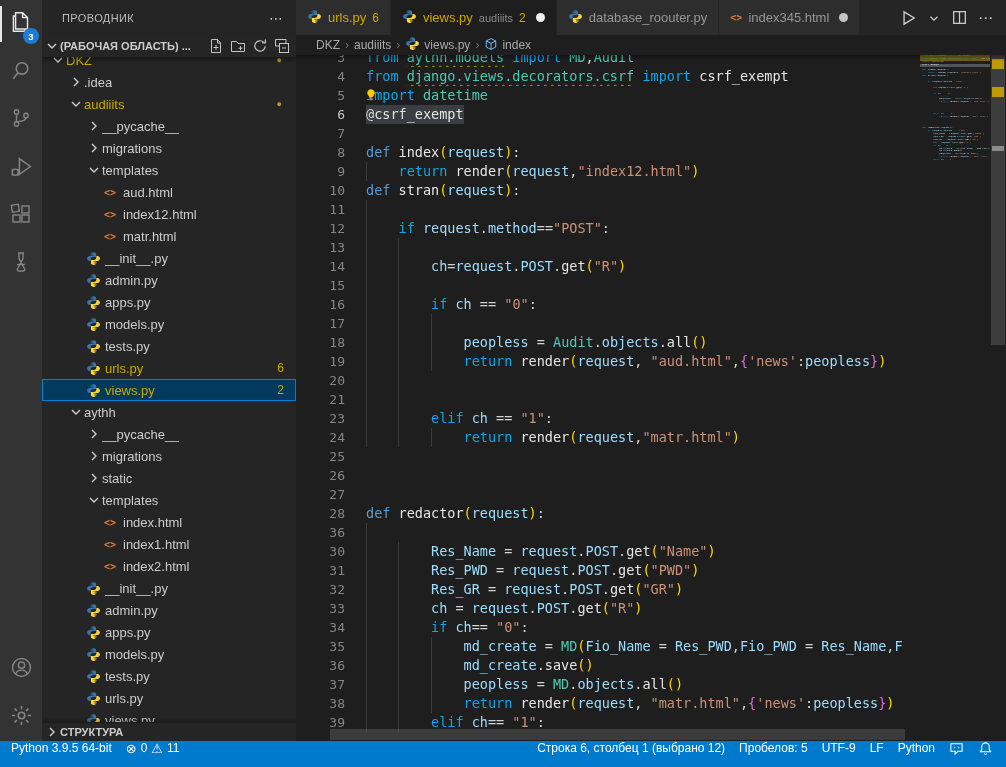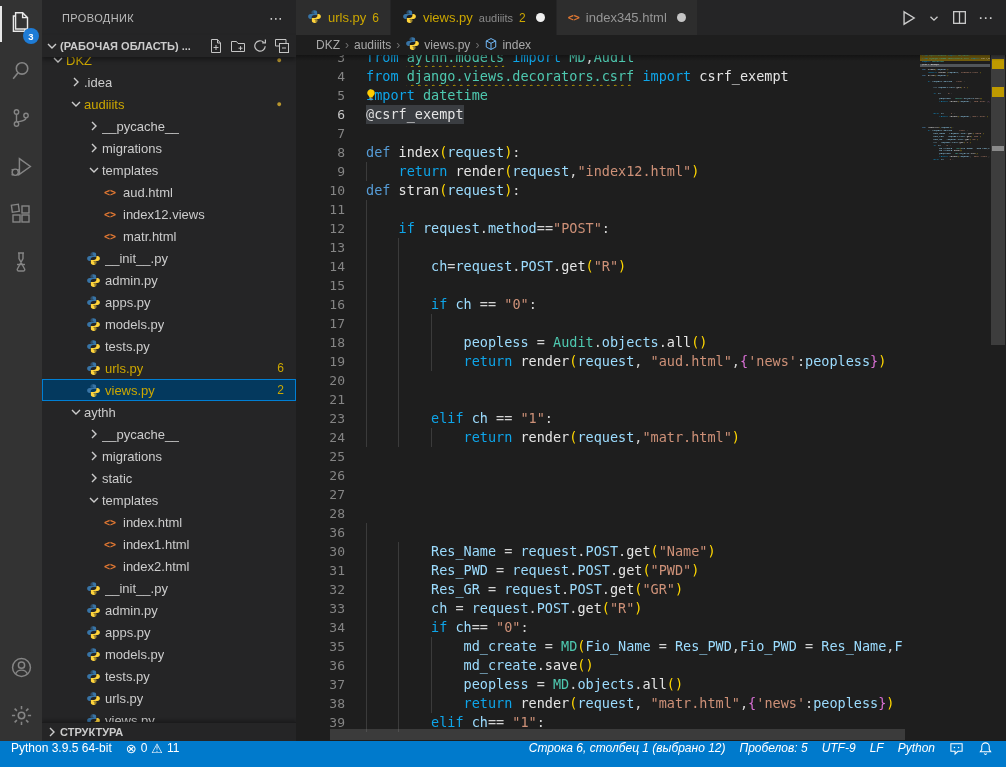--- a/index.html
+++ b/index.html
@@ -102,21 +102,21 @@
   .m2 { top:32px; height:10px; background:#BE9A00; }
   .m3 { top:91px; height:5px; background:#8A8A8A; }
   .hscroll { position:absolute; left:0; top:674px; width:624px; height:11px; cursor:pointer; }
   .hthumb { position:absolute; left:34px; width:575px; height:11px; background:rgba(121,121,121,.32); }
 
   
   .statusbar { position:absolute; left:0; bottom:0; width:1006px; height:26px; background:#007ACC; color:#FFFFFF;
                display:flex; align-items:center; font-size:12px; z-index:6; }
   .sb-item { display:flex; align-items:flex-start; gap:4px; padding:0 7px; height:100%; cursor:pointer; white-space:nowrap; }
   .sb-left { display:flex; height:100%; padding-left:4px; }
-  .sb-right { display:flex; height:100%; margin-left:auto; padding-right:6px;font-style:italic; }
+  .sb-right { display:flex; height:100%; margin-left:auto; padding-right:6px; }
   .sb-glyph { font-size:13px; }
 </style>
 </head>
 <body>
 
 <div class="app">
 
   <div class="activitybar" id="activitybar">
       <div class="act-item active">
         <span><svg viewBox="0 0 24 24" width="26" height="26" fill="none" stroke="currentColor" stroke-width="1.3">
@@ -267,21 +267,21 @@
             </svg>
           </span>
           <span class="tlabel">templates</span>
         </div>
         <div class="trow" style="padding-left: 62px;">
           <span class="ticon html-ic">&lt;&gt;</span>
           <span class="tlabel">aud.html</span>
         </div>
         <div class="trow" style="padding-left: 62px;">
           <span class="ticon html-ic">&lt;&gt;</span>
-          <span class="tlabel">index12.views</span>
+          <span class="tlabel">index12.html</span>
         </div>
         <div class="trow" style="padding-left: 62px;">
           <span class="ticon html-ic">&lt;&gt;</span>
           <span class="tlabel">matr.html</span>
         </div>
         <div class="trow" style="padding-left: 44px;">
           <span class="ticon">
             <svg viewBox="0 0 16 16" width="15" height="15">
               <path fill="#3874A6" d="M7.9 1.2c-1.8 0-2.9.8-2.9 2v1.6h3v.5H3.9C2.3 5.3 1.2 6.4 1.2 8s1.1 2.7 2.7 2.7h1V9.2c0-1.5 1.2-2.7 2.7-2.7h3.2V3.2c0-1.2-1.1-2-2.9-2zM6.3 2.3a.8.8 0 110 1.6.8.8 0 010-1.6z"></path>
               <path fill="#FFD43B" d="M8.1 14.8c1.8 0 2.9-.8 2.9-2v-1.6H8v-.5h4.1c1.6 0 2.7-1.1 2.7-2.7s-1.1-2.7-2.7-2.7h-1v1.5c0 1.5-1.2 2.7-2.7 2.7H5.2v3.3c0 1.2 1.1 2 2.9 2zm1.6-1.1a.8.8 0 110-1.6.8.8 0 010 1.6z"></path>
@@ -484,20 +484,27 @@
           </div>
           <div class="tab active">
             <span><svg viewBox="0 0 16 16" width="15" height="15">
                 <path fill="#3874A6" d="M7.9 1.2c-1.8 0-2.9.8-2.9 2v1.6h3v.5H3.9C2.3 5.3 1.2 6.4 1.2 8s1.1 2.7 2.7 2.7h1V9.2c0-1.5 1.2-2.7 2.7-2.7h3.2V3.2c0-1.2-1.1-2-2.9-2zM6.3 2.3a.8.8 0 110 1.6.8.8 0 010-1.6z"></path>
                 <path fill="#FFD43B" d="M8.1 14.8c1.8 0 2.9-.8 2.9-2v-1.6H8v-.5h4.1c1.6 0 2.7-1.1 2.7-2.7s-1.1-2.7-2.7-2.7h-1v1.5c0 1.5-1.2 2.7-2.7 2.7H5.2v3.3c0 1.2 1.1 2 2.9 2zm1.6-1.1a.8.8 0 110-1.6.8.8 0 010 1.6z"></path>
               </svg></span>
             <span class="tab-label warn">views.py</span>
             <span class="tab-desc">audiiits</span>
             <span class="tab-badge">2</span>
             <span class="dirty"></span>
+          </div>
+          <div class="tab">
+            <span><svg viewBox="0 0 16 16" width="15" height="15">
+                <path fill="#3874A6" d="M7.9 1.2c-1.8 0-2.9.8-2.9 2v1.6h3v.5H3.9C2.3 5.3 1.2 6.4 1.2 8s1.1 2.7 2.7 2.7h1V9.2c0-1.5 1.2-2.7 2.7-2.7h3.2V3.2c0-1.2-1.1-2-2.9-2zM6.3 2.3a.8.8 0 110 1.6.8.8 0 010-1.6z"></path>
+                <path fill="#FFD43B" d="M8.1 14.8c1.8 0 2.9-.8 2.9-2v-1.6H8v-.5h4.1c1.6 0 2.7-1.1 2.7-2.7s-1.1-2.7-2.7-2.7h-1v1.5c0 1.5-1.2 2.7-2.7 2.7H5.2v3.3c0 1.2 1.1 2 2.9 2zm1.6-1.1a.8.8 0 110-1.6.8.8 0 010 1.6z"></path>
+              </svg></span>
+            <span class="tab-label">database_roouter.py</span>
           </div>
           <div class="tab">
             <span class="html-ic">&lt;&gt;</span>
             <span class="tab-label">index345.html</span>
             <span class="dirty"></span>
           </div>
         </div>
       <div class="tab-actions" id="tabActions">
           <span>
             <svg viewBox="0 0 16 16" width="18" height="18" fill="none" stroke="currentColor" stroke-width="1.2">
@@ -565,21 +572,21 @@
           <div class="line"><span class="ln">17</span><span class="ig" style="left: 70px;"></span><span class="ig" style="left: 102.4px;"></span><span class="ig" style="left: 134.8px;"></span><span class="txt"></span></div>
           <div class="line"><span class="ln">18</span><span class="ig" style="left: 70px;"></span><span class="ig" style="left: 102.4px;"></span><span class="ig" style="left: 134.8px;"></span><span class="txt"><span class="tk p">            </span><span class="tk v">peopless</span><span class="tk p"> </span><span class="tk p">=</span><span class="tk p"> </span><span class="tk c">Audit</span><span class="tk p">.</span><span class="tk v">objects</span><span class="tk p">.</span><span class="tk f">all</span><span class="tk b1">()</span></span></div>
           <div class="line"><span class="ln">19</span><span class="ig" style="left: 70px;"></span><span class="ig" style="left: 102.4px;"></span><span class="ig" style="left: 134.8px;"></span><span class="txt"><span class="tk p">            </span><span class="tk k">return</span><span class="tk p"> </span><span class="tk f">render</span><span class="tk b1">(</span><span class="tk v">request</span><span class="tk p">, </span><span class="tk s">"aud.html"</span><span class="tk p">,</span><span class="tk b2">{</span><span class="tk s">'news'</span><span class="tk p">:</span><span class="tk v">peopless</span><span class="tk b2">}</span><span class="tk b1">)</span></span></div>
           <div class="line"><span class="ln">20</span><span class="ig" style="left: 70px;"></span><span class="ig" style="left: 102.4px;"></span><span class="txt"></span></div>
           <div class="line"><span class="ln">21</span><span class="ig" style="left: 70px;"></span><span class="ig" style="left: 102.4px;"></span><span class="txt"></span></div>
           <div class="line"><span class="ln">23</span><span class="ig" style="left: 70px;"></span><span class="ig" style="left: 102.4px;"></span><span class="txt"><span class="tk p">        </span><span class="tk k">elif</span><span class="tk p"> </span><span class="tk v">ch</span><span class="tk p"> == </span><span class="tk s">"1"</span><span class="tk p">:</span></span></div>
           <div class="line"><span class="ln">24</span><span class="ig" style="left: 70px;"></span><span class="ig" style="left: 102.4px;"></span><span class="ig" style="left: 134.8px;"></span><span class="txt"><span class="tk p">            </span><span class="tk k">return</span><span class="tk p"> </span><span class="tk f">render</span><span class="tk b1">(</span><span class="tk v">request</span><span class="tk p">,</span><span class="tk s">"matr.html"</span><span class="tk b1">)</span></span></div>
           <div class="line"><span class="ln">25</span><span class="txt"></span></div>
           <div class="line"><span class="ln">26</span><span class="txt"></span></div>
           <div class="line"><span class="ln">27</span><span class="txt"></span></div>
-          <div class="line"><span class="ln">28</span></div>
+          <div class="line"><span class="ln">28</span><span class="txt"><span class="tk d">def</span><span class="tk p"> </span><span class="tk f">redactor</span><span class="tk b1">(</span><span class="tk v">request</span><span class="tk b1">)</span><span class="tk p">:</span></span></div>
           <div class="line"><span class="ln">36</span><span class="ig" style="left: 70px;"></span></div>
           <div class="line"><span class="ln">30</span><span class="ig" style="left: 70px;"></span><span class="ig" style="left: 102.4px;"></span><span class="txt"><span class="tk p">        </span><span class="tk v">Res_Name</span><span class="tk p"> = </span><span class="tk v">request</span><span class="tk p">.</span><span class="tk v">POST</span><span class="tk p">.</span><span class="tk f">get</span><span class="tk b1">(</span><span class="tk s">"Name"</span><span class="tk b1">)</span></span></div>
           <div class="line"><span class="ln">31</span><span class="ig" style="left: 70px;"></span><span class="ig" style="left: 102.4px;"></span><span class="txt"><span class="tk p">        </span><span class="tk v">Res_PWD</span><span class="tk p"> = </span><span class="tk v">request</span><span class="tk p">.</span><span class="tk v">POST</span><span class="tk p">.</span><span class="tk f">get</span><span class="tk b1">(</span><span class="tk s">"PWD"</span><span class="tk b1">)</span></span></div>
           <div class="line"><span class="ln">32</span><span class="ig" style="left: 70px;"></span><span class="ig" style="left: 102.4px;"></span><span class="txt"><span class="tk p">        </span><span class="tk v">Res_GR</span><span class="tk p"> = </span><span class="tk v">request</span><span class="tk p">.</span><span class="tk v">POST</span><span class="tk p">.</span><span class="tk f">get</span><span class="tk b1">(</span><span class="tk s">"GR"</span><span class="tk b1">)</span></span></div>
           <div class="line"><span class="ln">33</span><span class="ig" style="left: 70px;"></span><span class="ig" style="left: 102.4px;"></span><span class="txt"><span class="tk p">        </span><span class="tk v">ch</span><span class="tk p"> = </span><span class="tk v">request</span><span class="tk p">.</span><span class="tk v">POST</span><span class="tk p">.</span><span class="tk f">get</span><span class="tk b1">(</span><span class="tk s">"R"</span><span class="tk b1">)</span></span></div>
           <div class="line"><span class="ln">34</span><span class="ig" style="left: 70px;"></span><span class="ig" style="left: 102.4px;"></span><span class="txt"><span class="tk p">        </span><span class="tk k">if</span><span class="tk p"> </span><span class="tk v">ch</span><span class="tk p">== </span><span class="tk s">"0"</span><span class="tk p">:</span></span></div>
           <div class="line"><span class="ln">35</span><span class="ig" style="left: 70px;"></span><span class="ig" style="left: 102.4px;"></span><span class="ig" style="left: 134.8px;"></span><span class="txt"><span class="tk p">            </span><span class="tk v">md_create</span><span class="tk p"> = </span><span class="tk c">MD</span><span class="tk b1">(</span><span class="tk v">Fio_Name</span><span class="tk p"> = </span><span class="tk v">Res_PWD</span><span class="tk p">,</span><span class="tk v">Fio_PWD</span><span class="tk p"> = </span><span class="tk v">Res_Name</span><span class="tk p">,</span><span class="tk v">F</span></span></div>
           <div class="line"><span class="ln">36</span><span class="ig" style="left: 70px;"></span><span class="ig" style="left: 102.4px;"></span><span class="ig" style="left: 134.8px;"></span><span class="txt"><span class="tk p">            </span><span class="tk v">md_create</span><span class="tk p">.</span><span class="tk f">save</span><span class="tk b1">()</span></span></div>
           <div class="line"><span class="ln">37</span><span class="ig" style="left: 70px;"></span><span class="ig" style="left: 102.4px;"></span><span class="ig" style="left: 134.8px;"></span><span class="txt"><span class="tk p">            </span><span class="tk v">peopless</span><span class="tk p"> = </span><span class="tk c">MD</span><span class="tk p">.</span><span class="tk v">objects</span><span class="tk p">.</span><span class="tk f">all</span><span class="tk b1">()</span></span></div>
           <div class="line"><span class="ln">38</span><span class="ig" style="left: 70px;"></span><span class="ig" style="left: 102.4px;"></span><span class="ig" style="left: 134.8px;"></span><span class="txt"><span class="tk p">            </span><span class="tk k">return</span><span class="tk p"> </span><span class="tk f">render</span><span class="tk b1">(</span><span class="tk v">request</span><span class="tk p">, </span><span class="tk s">"matr.html"</span><span class="tk p">,</span><span class="tk b2">{</span><span class="tk s">'news'</span><span class="tk p">:</span><span class="tk v">peopless</span><span class="tk b2">}</span><span class="tk b1">)</span></span></div>

